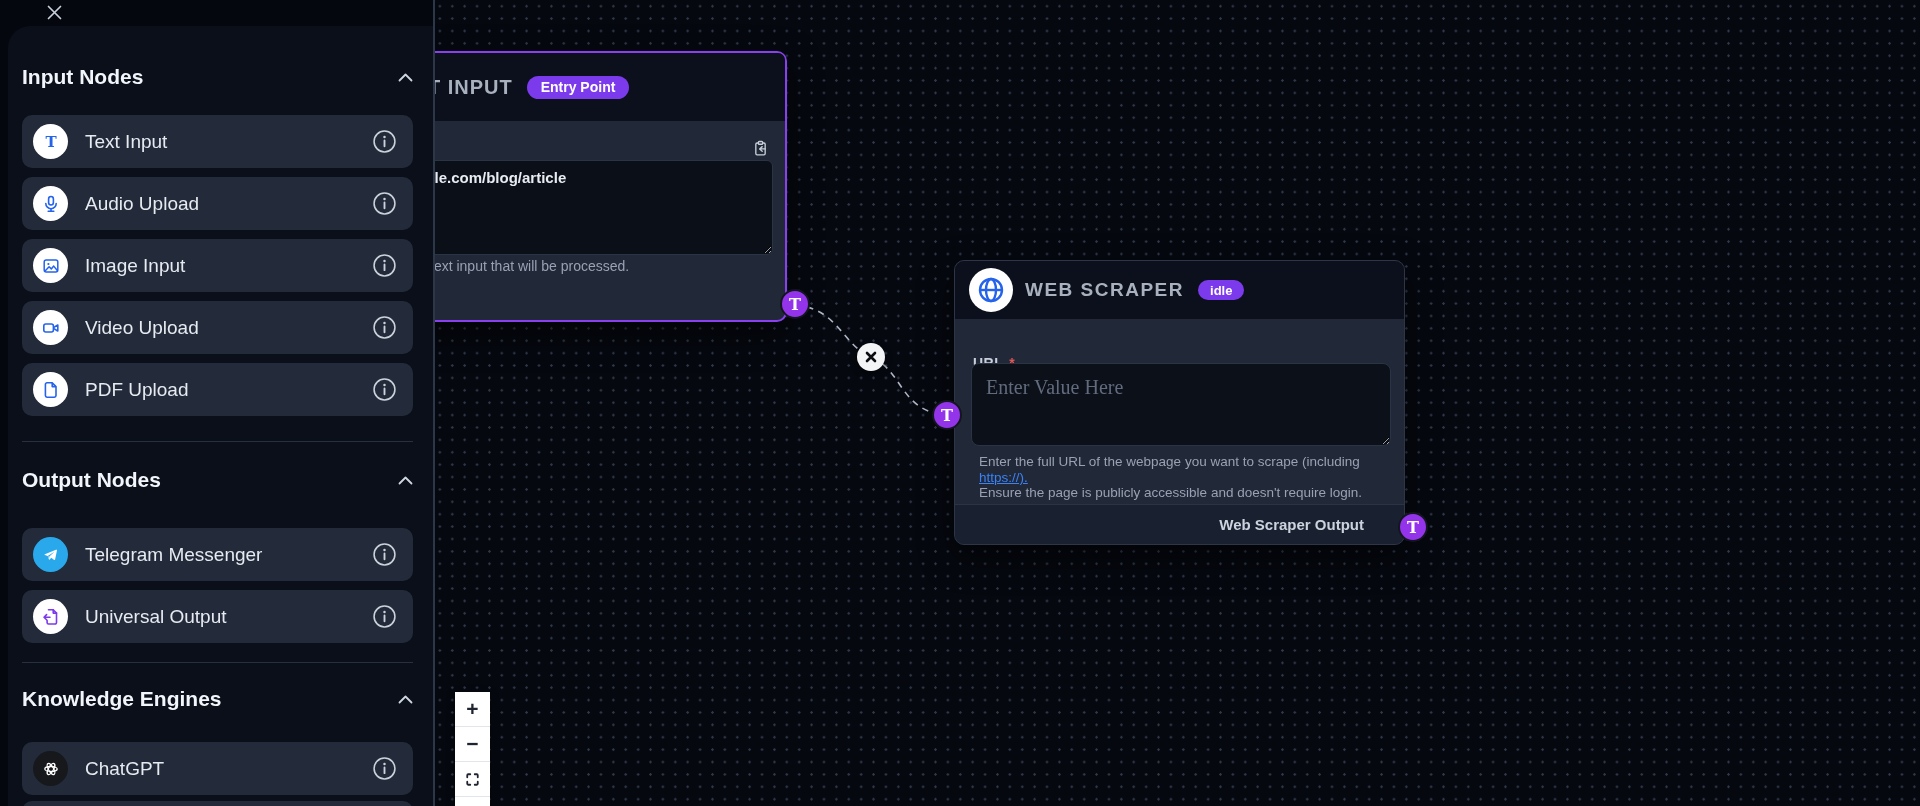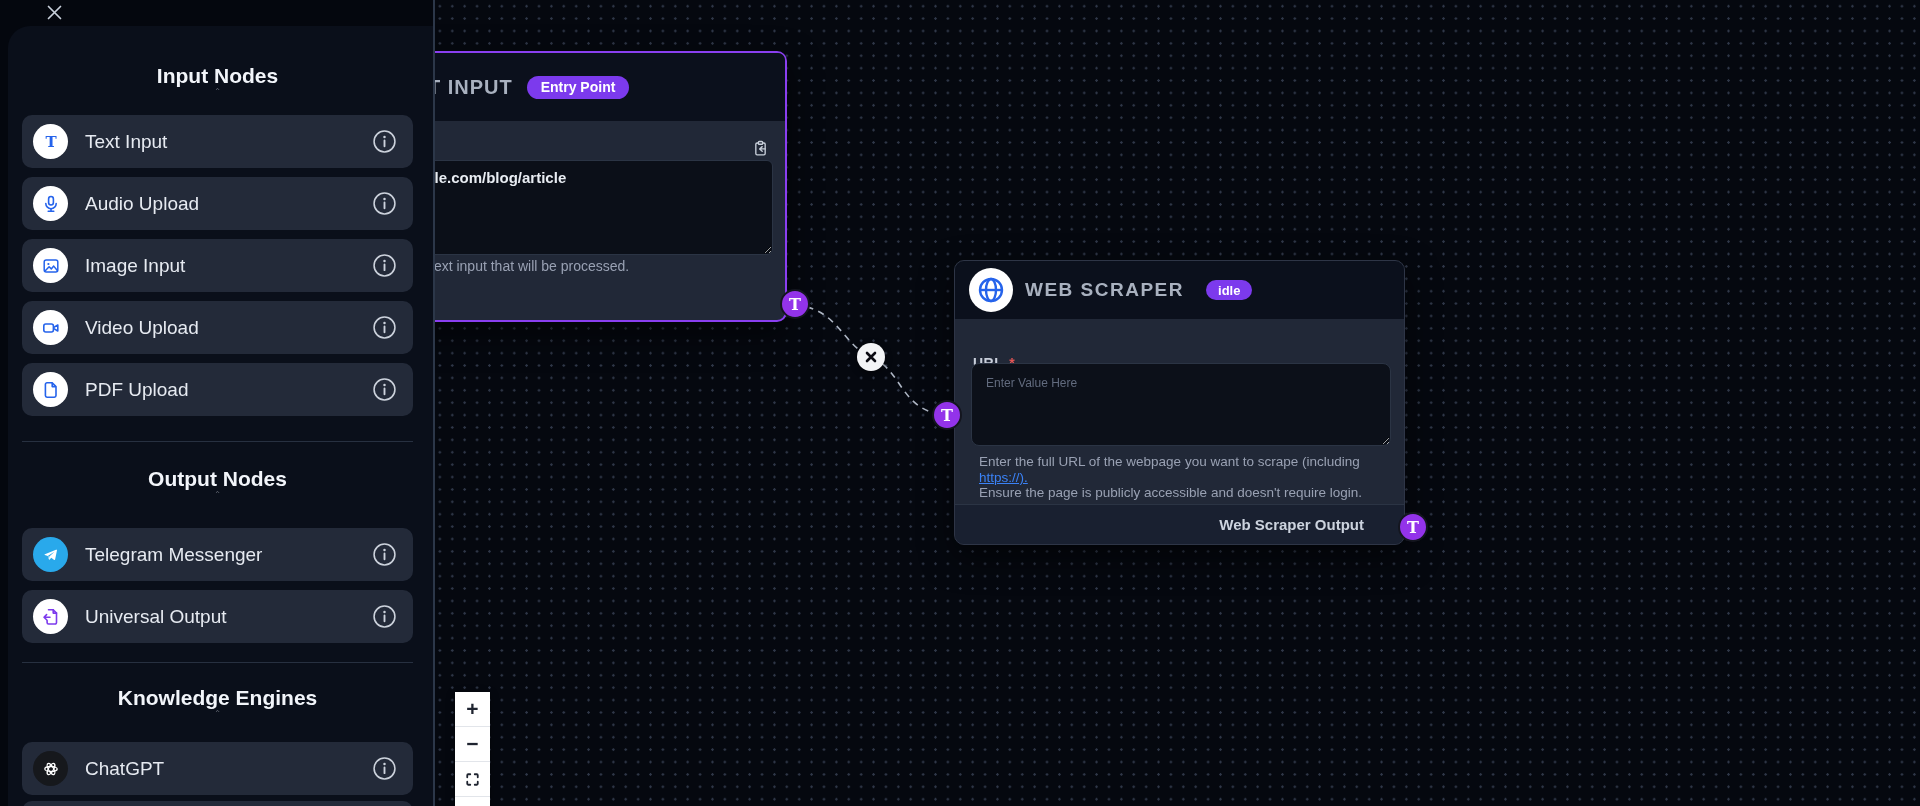--- a/index.html
+++ b/index.html
@@ -52,29 +52,29 @@
   #node-text-input .node-footer { height:38px; padding-right:40px; }
 
   
   #node-web-scraper { left:954px; top:260px; width:451px; height:285px;
     border:1px solid #2e3546; }
   #node-web-scraper .node-header { height:58px; }
   #ws-icon { width:44px; height:44px; border-radius:50%; background:#fff;
     display:flex; align-items:center; justify-content:center; margin-right:12px;
     flex:0 0 44px; }
   #node-web-scraper .node-title { font-size:19px; letter-spacing:1.5px; }
-  #ws-badge { height:20px; padding:0 12px; font-size:13px; margin-left:22px;
+  #ws-badge { height:20px; padding:0 12px; font-size:13px; margin-left:14px;
     border-radius:10px; }
   #ws-field-label { position:absolute; left:18px; top:94px; font-size:14px;
     font-weight:bold; color:#c9cfdb; letter-spacing:.5px; }
   #ws-required { color:#e25555; margin-left:6px; font-weight:bold; }
   .ws-ta { position:absolute; left:16px; top:102px; width:420px; height:83px;
     background:#0c1019; border:1px solid #2b3444; border-radius:8px;
-    color:#14b8a6; font-size:12px; padding:12px 14px;
-    font-family:Liberation Sans, sans-serif; resize:both;
+    color:#14b8a6; font-size:20px; padding:12px 14px;
+    font-family:Liberation Serif, serif; resize:both;
     outline:none; }
   .ws-ta::placeholder { color:#626b7e; }
   #ws-helper { position:absolute; left:24px; top:193px; right:14px;
     font-size:13.5px; line-height:15.5px; }
   .link { color:#3b82f6; text-decoration:underline; }
   #node-web-scraper .node-footer { height:40px; padding-right:40px; }
 
   
   #edge-delete { position:absolute; left:857px; top:343px; width:28px; height:28px;
     border-radius:50%; background:#f3f4f6; z-index:4; display:flex;
@@ -92,21 +92,21 @@
 
   
   #sidebar { position:absolute; left:0; top:0; width:435px; height:806px;
     background:#04070e; border-right:2px solid #2c3749; z-index:10; }
   #sidebar-panel { position:absolute; left:8px; top:26px; right:0; bottom:0;
     background:#0a0f1a; border-radius:22px 0 0 0; }
   #sidebar-close { position:absolute; left:44px; top:2px; width:20px; height:20px;
     display:flex; align-items:center; justify-content:center; cursor:pointer; }
   .side-header { position:absolute; left:22px; width:391px; height:26px;
     display:flex; align-items:center; justify-content:space-between;
-    cursor:pointer;flex-direction:column; }
+    cursor:pointer; }
   .side-header .sh-title { font-size:21px; font-weight:bold; color:#f2f5fa; }
   .side-item { position:absolute; left:22px; width:391px; height:53px;
     background:#232a39; border-radius:10px; display:flex; align-items:center;
     padding:0 16px 0 11px; cursor:pointer; }
   .item-ic { width:35px; height:35px; border-radius:50%; background:#fff;
     display:flex; align-items:center; justify-content:center; flex:0 0 35px; }
   .item-ic.tg { background:#29a9eb; }
   .item-ic.gpt { background:#16181c; }
   .item-label { font-size:19px; color:#e6eaf1; margin-left:17px; flex:1; }
   .info { display:flex; align-items:center; }

